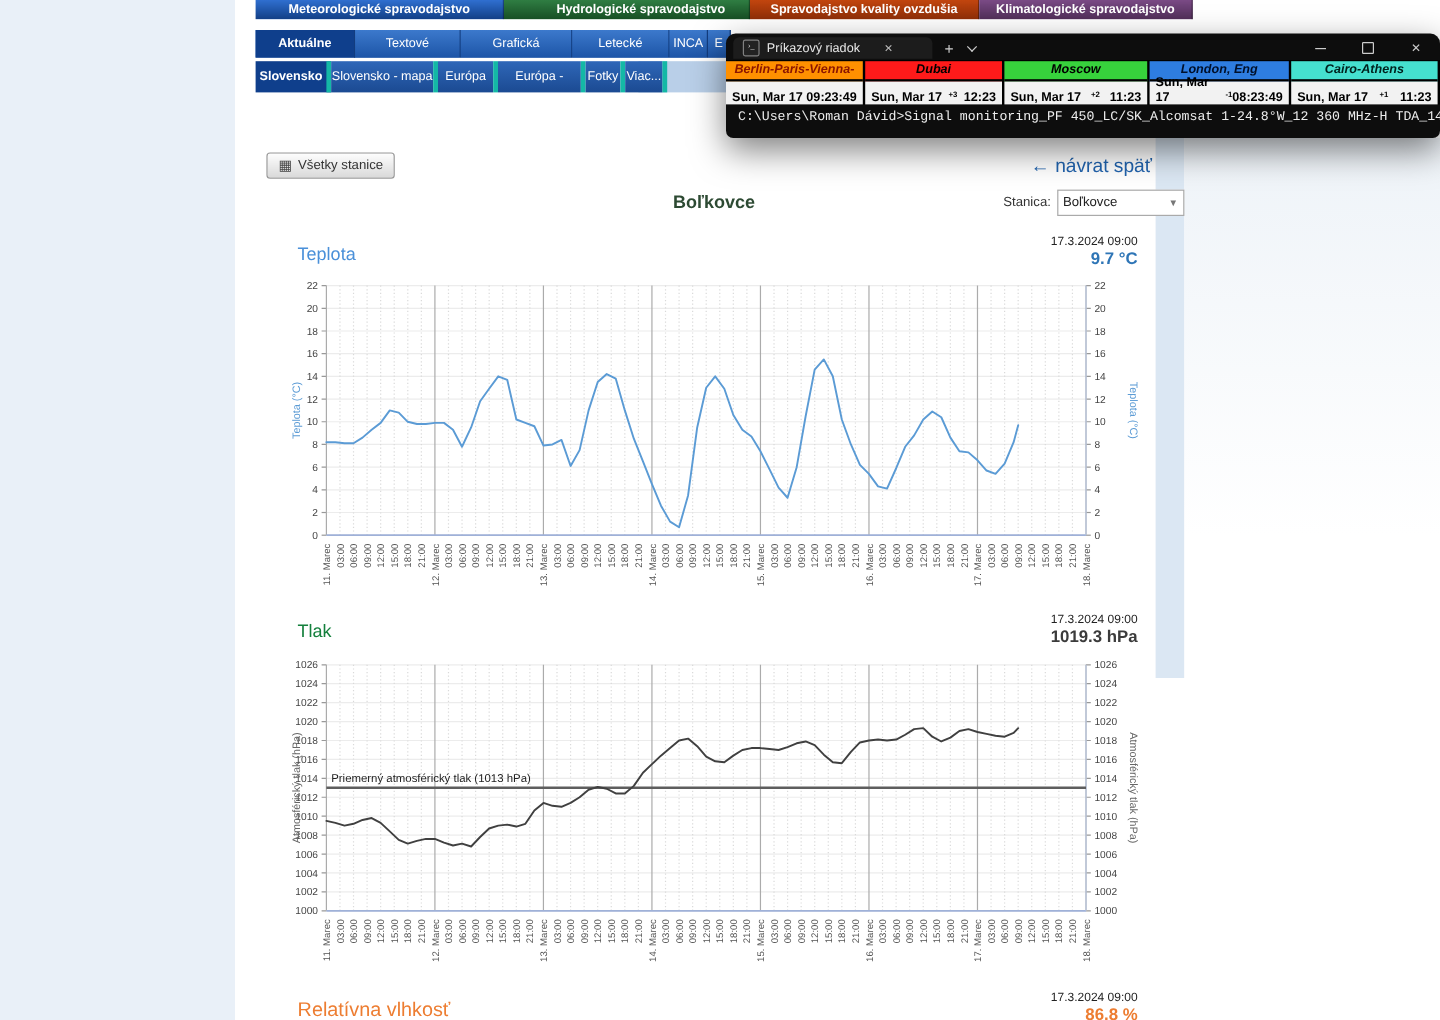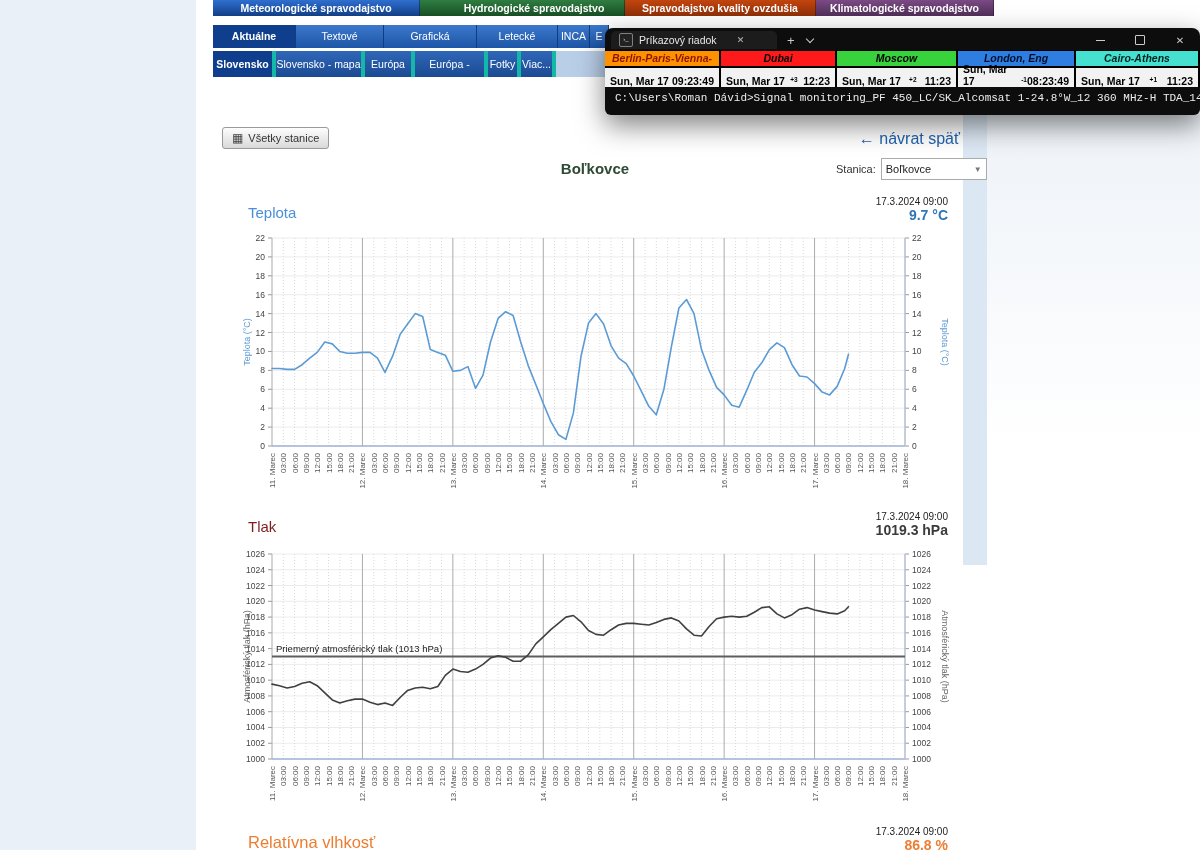--- a/index.html
+++ b/index.html
@@ -310,21 +310,21 @@
       <text x="656.6964285714286" y="220" text-anchor="end" font-size="8" fill="#555" transform="rotate(-90 656.6964285714286 220)">21:00</text>
       <line x1="665" y1="5" x2="665" y2="213" stroke="#ababab" stroke-width="1"></line>
       <text x="668" y="220" text-anchor="end" font-size="8" fill="#555" transform="rotate(-90 668 220)">18. Marec</text>
       <line x1="32" y1="213" x2="665" y2="213" stroke="#9fb1d8" stroke-width="1.5"></line>
       <line x1="665" y1="5" x2="665" y2="213" stroke="#b9c6e0" stroke-width="1"></line>
       <polyline points="32.0,135.5 39.5,135.5 47.1,136.4 54.6,136.4 62.1,131.7 69.7,125.1 77.2,119.4 84.8,109.0 92.3,110.9 99.8,118.5 107.4,120.3 114.9,120.3 122.4,119.4 130.0,119.4 137.5,125.1 145.0,139.3 152.6,123.2 160.1,101.4 167.6,91.0 175.2,80.6 182.7,83.5 190.3,116.6 197.8,119.4 205.3,122.2 212.9,138.3 220.4,137.4 227.9,133.6 235.5,155.3 243.0,142.1 250.5,109.0 258.1,85.4 265.6,78.7 273.1,82.5 280.7,109.0 288.2,132.6 295.8,151.5 303.3,170.5 310.8,188.4 318.4,201.7 325.9,206.4 333.4,179.9 341.0,123.2 348.5,90.1 356.0,80.6 363.6,91.0 371.1,112.8 378.6,125.1 386.2,130.7 393.7,143.0 401.3,158.2 408.8,173.3 416.3,181.8 423.9,156.3 431.4,113.7 438.9,75.0 446.5,66.5 454.0,80.6 461.5,116.6 469.1,137.4 476.6,154.4 484.1,161.9 491.7,172.3 499.2,174.2 506.8,157.2 514.3,139.3 521.8,129.8 529.4,116.6 536.9,109.9 544.4,114.7 552.0,131.7 559.5,143.0 567.0,144.0 574.6,150.6 582.1,159.1 589.6,161.9 597.2,153.4 604.7,135.5 608.5,121.3" fill="none" stroke="#5b9bd5" stroke-width="1.6" stroke-linejoin="round" stroke-linecap="round"></polyline>
       <text x="10" y="109" font-size="9" fill="#5b9bd5" text-anchor="middle" transform="rotate(-90 10 109)">Teplota (°C)</text>
       <text x="702" y="109" font-size="9" fill="#5b9bd5" text-anchor="middle" transform="rotate(90 702 109)">Teplota (°C)</text>
     </svg>
 
-  <div class="abs chart-title" style="left:248px;top:518px;color:#7f1d1d;">Tlak</div>
+  <div class="abs chart-title" style="left:248px;top:518px;color:#15803d;">Tlak</div>
   <div class="abs chart-ts" style="left:700px;top:511px;">17.3.2024 09:00</div>
   <div class="abs chart-val" style="left:700px;top:522px;color:#3b3b3b;">1019.3 hPa</div>
   <svg id="chart-press" class="abs" style="left:240px;top:549px;" width="710" height="259">
       <line x1="32" y1="210" x2="665" y2="210" stroke="#ececec" stroke-width="1"></line>
       <line x1="28" y1="210" x2="32" y2="210" stroke="#999" stroke-width="1"></line>
       <line x1="665" y1="210" x2="669" y2="210" stroke="#999" stroke-width="1"></line>
       <text x="25" y="213" text-anchor="end" font-size="8.5" fill="#444">1000</text>
       <text x="672" y="213" text-anchor="start" font-size="8.5" fill="#444">1000</text>
       <line x1="32" y1="194.23076923076925" x2="665" y2="194.23076923076925" stroke="#ececec" stroke-width="1"></line>
       <line x1="28" y1="194.23076923076925" x2="32" y2="194.23076923076925" stroke="#999" stroke-width="1"></line>

